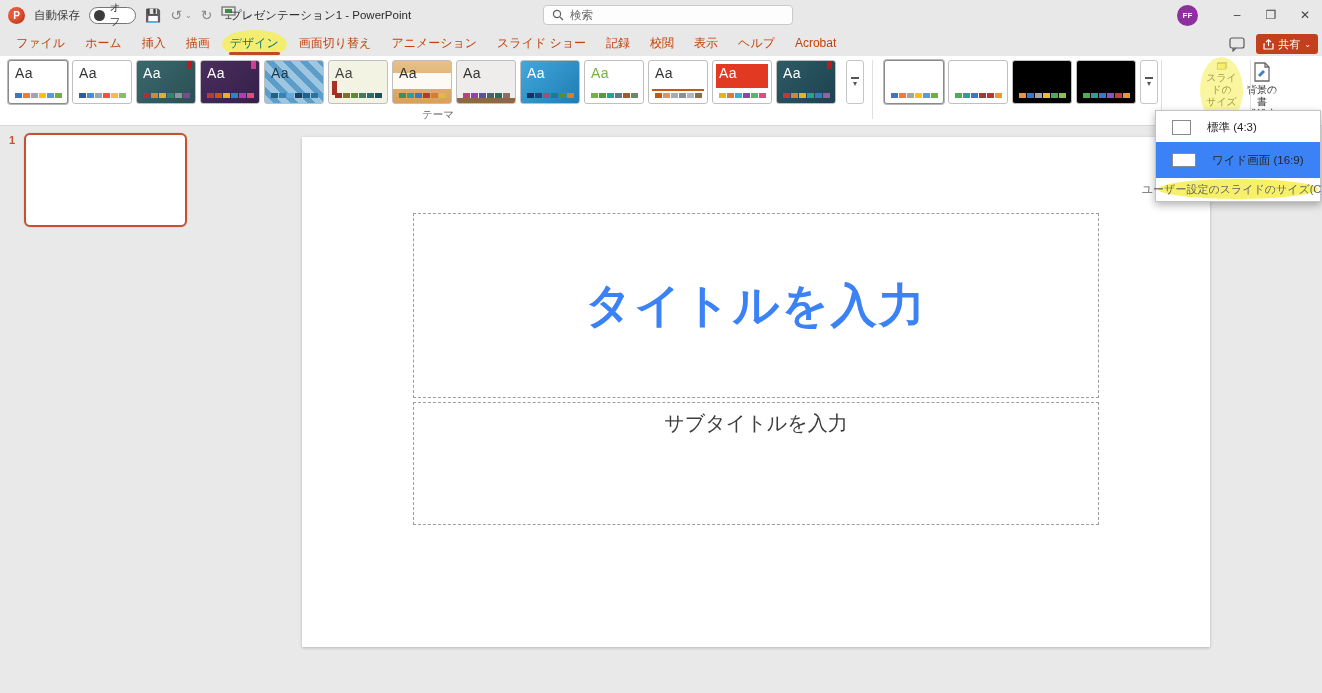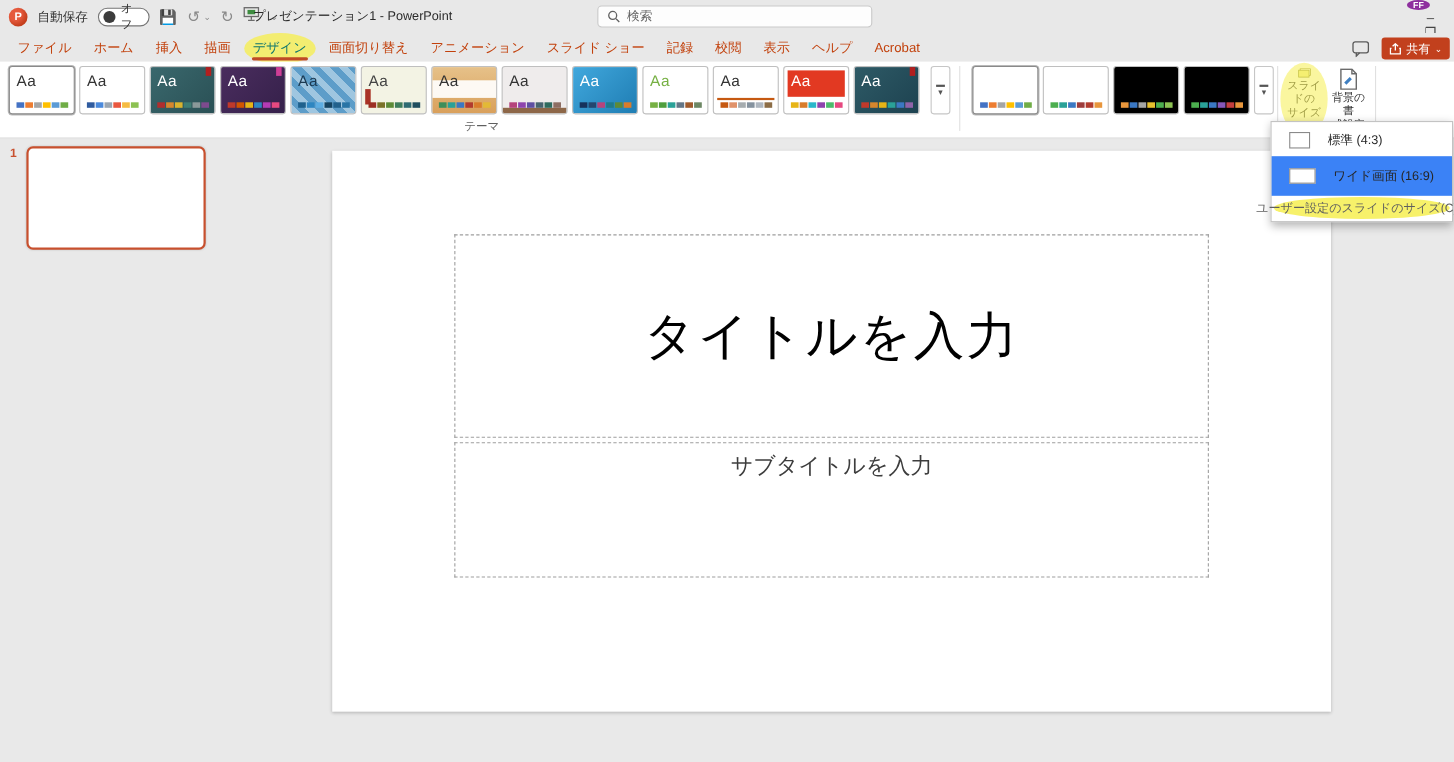--- a/index.html
+++ b/index.html
@@ -21,21 +21,21 @@
   .qat-icon { font-size:14px; color:#8a8a8a; line-height:1; }
   .save-glyph { color:#b44ab4; font-size:13px; }
   .tiny-caret { font-size:8px; color:#8a8a8a; margin-left:-6px; }
   .doc-title { position:absolute; left:230px; top:0; height:30px; line-height:30px; font-size:11.5px; color:#2b2b2b; white-space:nowrap; }
   .searchbox { position:absolute; left:543px; top:5px; width:250px; height:20px; background:#fdfdfd;
     border:1px solid #c9c9c9; border-radius:4px; display:flex; align-items:center; padding:0 8px; gap:6px; }
   .searchbox svg { flex:0 0 auto; }
   .searchbox input { border:none; outline:none; background:transparent; font-size:11.5px; color:#333; width:100%;
     font-family:"Liberation Sans","DejaVu Sans",sans-serif; }
   .searchbox input::placeholder { color:#666; }
-  .tb-right { position:absolute; right:0; top:0; height:30px; display:flex; align-items:center;flex-direction:column; }
+  .tb-right { position:absolute; right:0; top:0; height:30px; display:flex; align-items:center; }
   .avatar { width:21px; height:21px; border-radius:50%; background:#8e2f9e; color:#fff; font-size:8px; font-weight:bold;
     display:flex; align-items:center; justify-content:center; margin-right:22px; }
   .win-btn { width:34px; height:30px; display:flex; align-items:center; justify-content:center; font-size:12px; color:#444; }
 
   
   .tabrow { position:absolute; left:0; top:30px; width:1322px; height:26px; background:#e8e8e8; }
   .tabs { position:absolute; left:6px; top:0; height:26px; display:flex; }
   .tab { position:relative; height:26px; line-height:26px; padding:0 10px; font-size:12px; color:#c2410c; white-space:nowrap; }
   .tab .tab-text { position:relative; z-index:1; }
   .tab.active { color:#0f766e; }
@@ -62,37 +62,37 @@
   .thumb .ribbon-deco { position:absolute; left:3px; bottom:8px; width:5px; height:14px; }
   .thumb .band { position:absolute; left:0; right:0; top:12px; height:16px; background:rgba(255,255,255,0.92); }
   .thumb .topband { position:absolute; left:3px; right:3px; top:3px; height:24px; }
   .thumb .bottomline { position:absolute; left:3px; right:3px; bottom:12px; height:2px; }
   .thumb .bottomwood { position:absolute; left:0; right:0; bottom:0; height:5px; }
   .gal-more { position:absolute; top:4px; width:18px; height:44px; border:1px solid #c6c6c6; border-radius:3px;
     background:#fff; display:flex; flex-direction:column; align-items:center; justify-content:center; color:#555; }
   .gal-more .bar { width:8px; height:1.5px; background:#555; margin-bottom:2px; }
   .gal-more .car { font-size:8px; line-height:6px; }
   .big-btn { position:absolute; top:3px; height:62px; display:flex; flex-direction:column; align-items:center;
-    justify-content:flex-start; font-size:10px; color:#333; text-align:center; border-radius:3px; }
+    justify-content:flex-start; font-size:10px; color:#333; text-align:center; border-radius:3px;margin-left:36px; }
   .big-btn .lbl { line-height:12px; }
   .slide-size-hl { position:absolute; left:-3px; right:-3px; top:-2px; bottom:-2px;
     background:rgba(246,238,80,0.55); border-radius:50%; pointer-events:none; }
 
   
   .main { position:absolute; left:0; top:127px; width:1322px; height:535px; }
   .thumb-panel { position:absolute; left:0; top:0; width:200px; height:535px; background:#e9e9e9; }
   .slide-num { position:absolute; left:9px; top:7px; font-size:11px; font-weight:bold; color:#c8502e; }
   .slide-thumb { position:absolute; left:24px; top:6px; width:163px; height:94px; background:#fff;
     border:2px solid #c8502e; border-radius:6px; box-shadow:0 0 2px rgba(0,0,0,0.15); }
   .canvas { position:absolute; left:200px; top:0; width:1122px; height:535px; background:#e9e9e9; }
   .slide { position:absolute; left:102px; top:10px; width:908px; height:510px; background:#fff;
     box-shadow:0 1px 3px rgba(0,0,0,0.22); }
   .ph { position:absolute; border:1px dashed #9e9e9e; }
   .ph-title { left:111px; top:76px; width:686px; height:185px; display:flex; align-items:center; justify-content:center; }
-  .ph-title .ph-text { font-size:46px; font-weight:400; letter-spacing:2px; color:#000000; }
+  .ph-title .ph-text { font-size:46px; font-weight:700; letter-spacing:2px; color:#3b82f6; }
   .ph-subtitle { left:111px; top:265px; width:686px; height:123px; text-align:center; }
   .ph-subtitle .ph-text { font-size:20px; color:#3d3d3d; display:inline-block; margin-top:7px; }
 
   
   .notesbar { position:absolute; left:0; top:662px; width:1322px; height:31px; background:#ececec; border-top:1px solid #d9d9d9; }
   .notes-ph { position:absolute; left:206px; top:8px; font-size:12px; color:#595959; }
   .notes-vsep { position:absolute; left:200px; top:0; width:1px; height:10px; background:#cfcfcf; }
 
   
   .menu { position:absolute; left:1155px; top:110px; width:166px; background:#fff; border:1px solid #c3c3c3;

